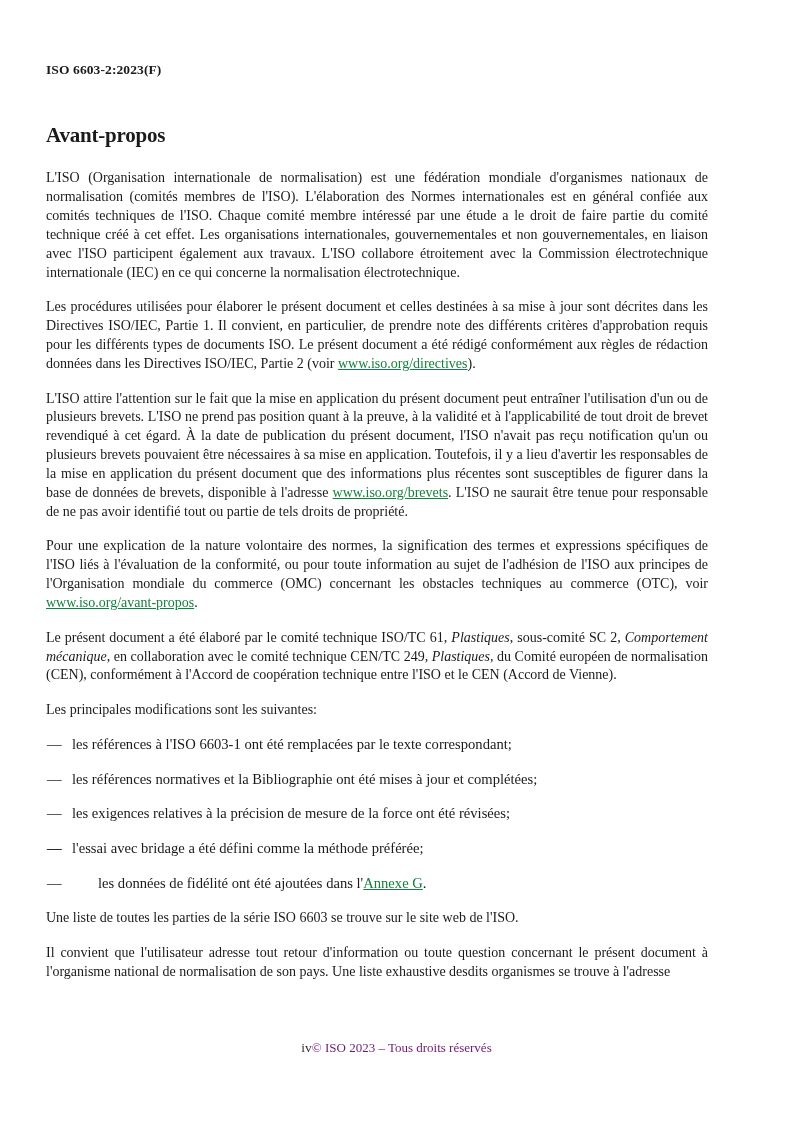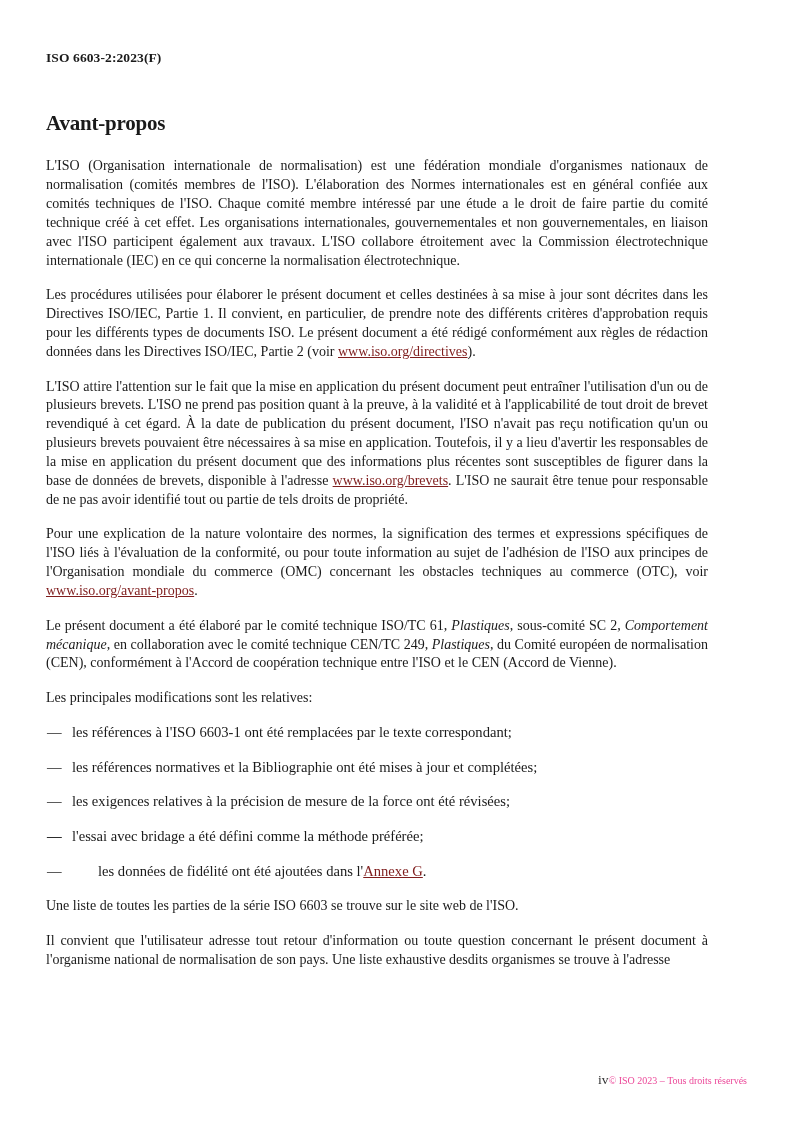--- a/index.html
+++ b/index.html
@@ -9,21 +9,21 @@
     background: #ffffff;
   }
   body {
     font-family: "Liberation Serif", "DejaVu Serif", serif;
     color: #1a1a1a;
   }
   .page {
     position: relative;
     width: 793px;
     height: 1089px;
-    margin: 4px auto;
+    margin: 16px auto;
     background: #ffffff;
     box-sizing: border-box;
     overflow: hidden;
     text-decoration: underline;
   }
   .content {
     position: absolute;
     left: 46px;
     top: 0;
     width: 662px;
@@ -72,44 +72,44 @@
     left: 1px;
     top: 0;
   }
   .list-item.indented {
     padding-left: 52px;
   }
   .list-item.indented .dash {
     left: 1px;
   }
   a.link {
-    color: #7f1d1d;
+    color: #15803d;
     text-decoration: underline;
   }
   .ital {
     font-style: italic;
   }
   .footer {
     position: absolute;
     left: 46px;
     right: 46px;
-    top: 1068px;
+    top: 1024px;
     display: flex;
-    justify-content: flex-end;
+    justify-content: center;
     align-items: baseline;
     font-size: 13px;
     color: #4a4a4a;
   }
   .footer .page-num {
     font-size: 13.5px;
     color: #333333;
   }
   .footer .copyright {
-    font-size: 10px;
-    color: #ec4899;
+    font-size: 13px;
+    color: #701a75;
   }
 </style>
 </head>
 <body>
 
 <div class="page">
 
   <div class="content">
 
     <div class="doc-ref">ISO 6603-2:2023(F)</div>
@@ -121,21 +121,21 @@
     <p class="para"><span>Les procédures utilisées pour élaborer le présent document et celles destinées à sa mise à jour sont décrites dans les Directives ISO/IEC, Partie 1. Il convient, en particulier, de prendre note des différents critères d'approbation requis pour les différents types de documents ISO. Le présent document a été rédigé conformément aux règles de rédaction données dans les Directives ISO/IEC, Partie 2 (voir </span><a class="link" href="#">www.iso.org/directives</a><span>).</span></p>
 
     <p class="para"><span>L'ISO attire l'attention sur le fait que la mise en application du présent document peut entraîner l'utilisation d'un ou de plusieurs brevets. L'ISO ne prend pas position quant à la preuve, à la validité et à l'applicabilité de tout droit de brevet revendiqué à cet égard. À la date de publication du présent document, l'ISO n'avait pas reçu notification qu'un ou plusieurs brevets pouvaient être nécessaires à sa mise en application. Toutefois, il y a lieu d'avertir les responsables de la mise en application du présent document que des informations plus récentes sont susceptibles de figurer dans la base de données de brevets, disponible à l'adresse </span><a class="link" href="#">www.iso.org/brevets</a><span>. L'ISO ne saurait être tenue pour responsable de ne pas avoir identifié tout ou partie de tels droits de propriété.</span></p>
 
 
     <p class="para"><span>Pour une explication de la nature volontaire des normes, la signification des termes et expressions spécifiques de l'ISO liés à l'évaluation de la conformité, ou pour toute information au sujet de l'adhésion de l'ISO aux principes de l'Organisation mondiale du commerce (OMC) concernant les obstacles techniques au commerce (OTC), voir </span><a class="link" href="#">www.iso.org/avant-propos</a><span>.</span></p>
 
     <p class="para"><span>Le présent document a été élaboré par le comité technique ISO/TC 61, </span><span class="ital">Plastiques</span><span>, sous-comité SC 2, </span><span class="ital">Comportement mécanique</span><span>, en collaboration avec le comité technique CEN/TC 249, </span><span class="ital">Plastiques</span><span>, du Comité européen de normalisation (CEN), conformément à l'Accord de coopération technique entre l'ISO et le CEN (Accord de Vienne).</span></p>
 
 
-    <p class="para">Les principales modifications sont les relatives:</p>
+    <p class="para">Les principales modifications sont les suivantes:</p>
 
     <ul class="list">
       <li class="list-item">
         <span class="dash">—</span>
         <span>les références à l'ISO 6603-1 ont été remplacées par le texte correspondant;</span>
       </li>
       <li class="list-item">
         <span class="dash">—</span>
         <span>les références normatives et la Bibliographie ont été mises à jour et complétées;</span>
       </li>

